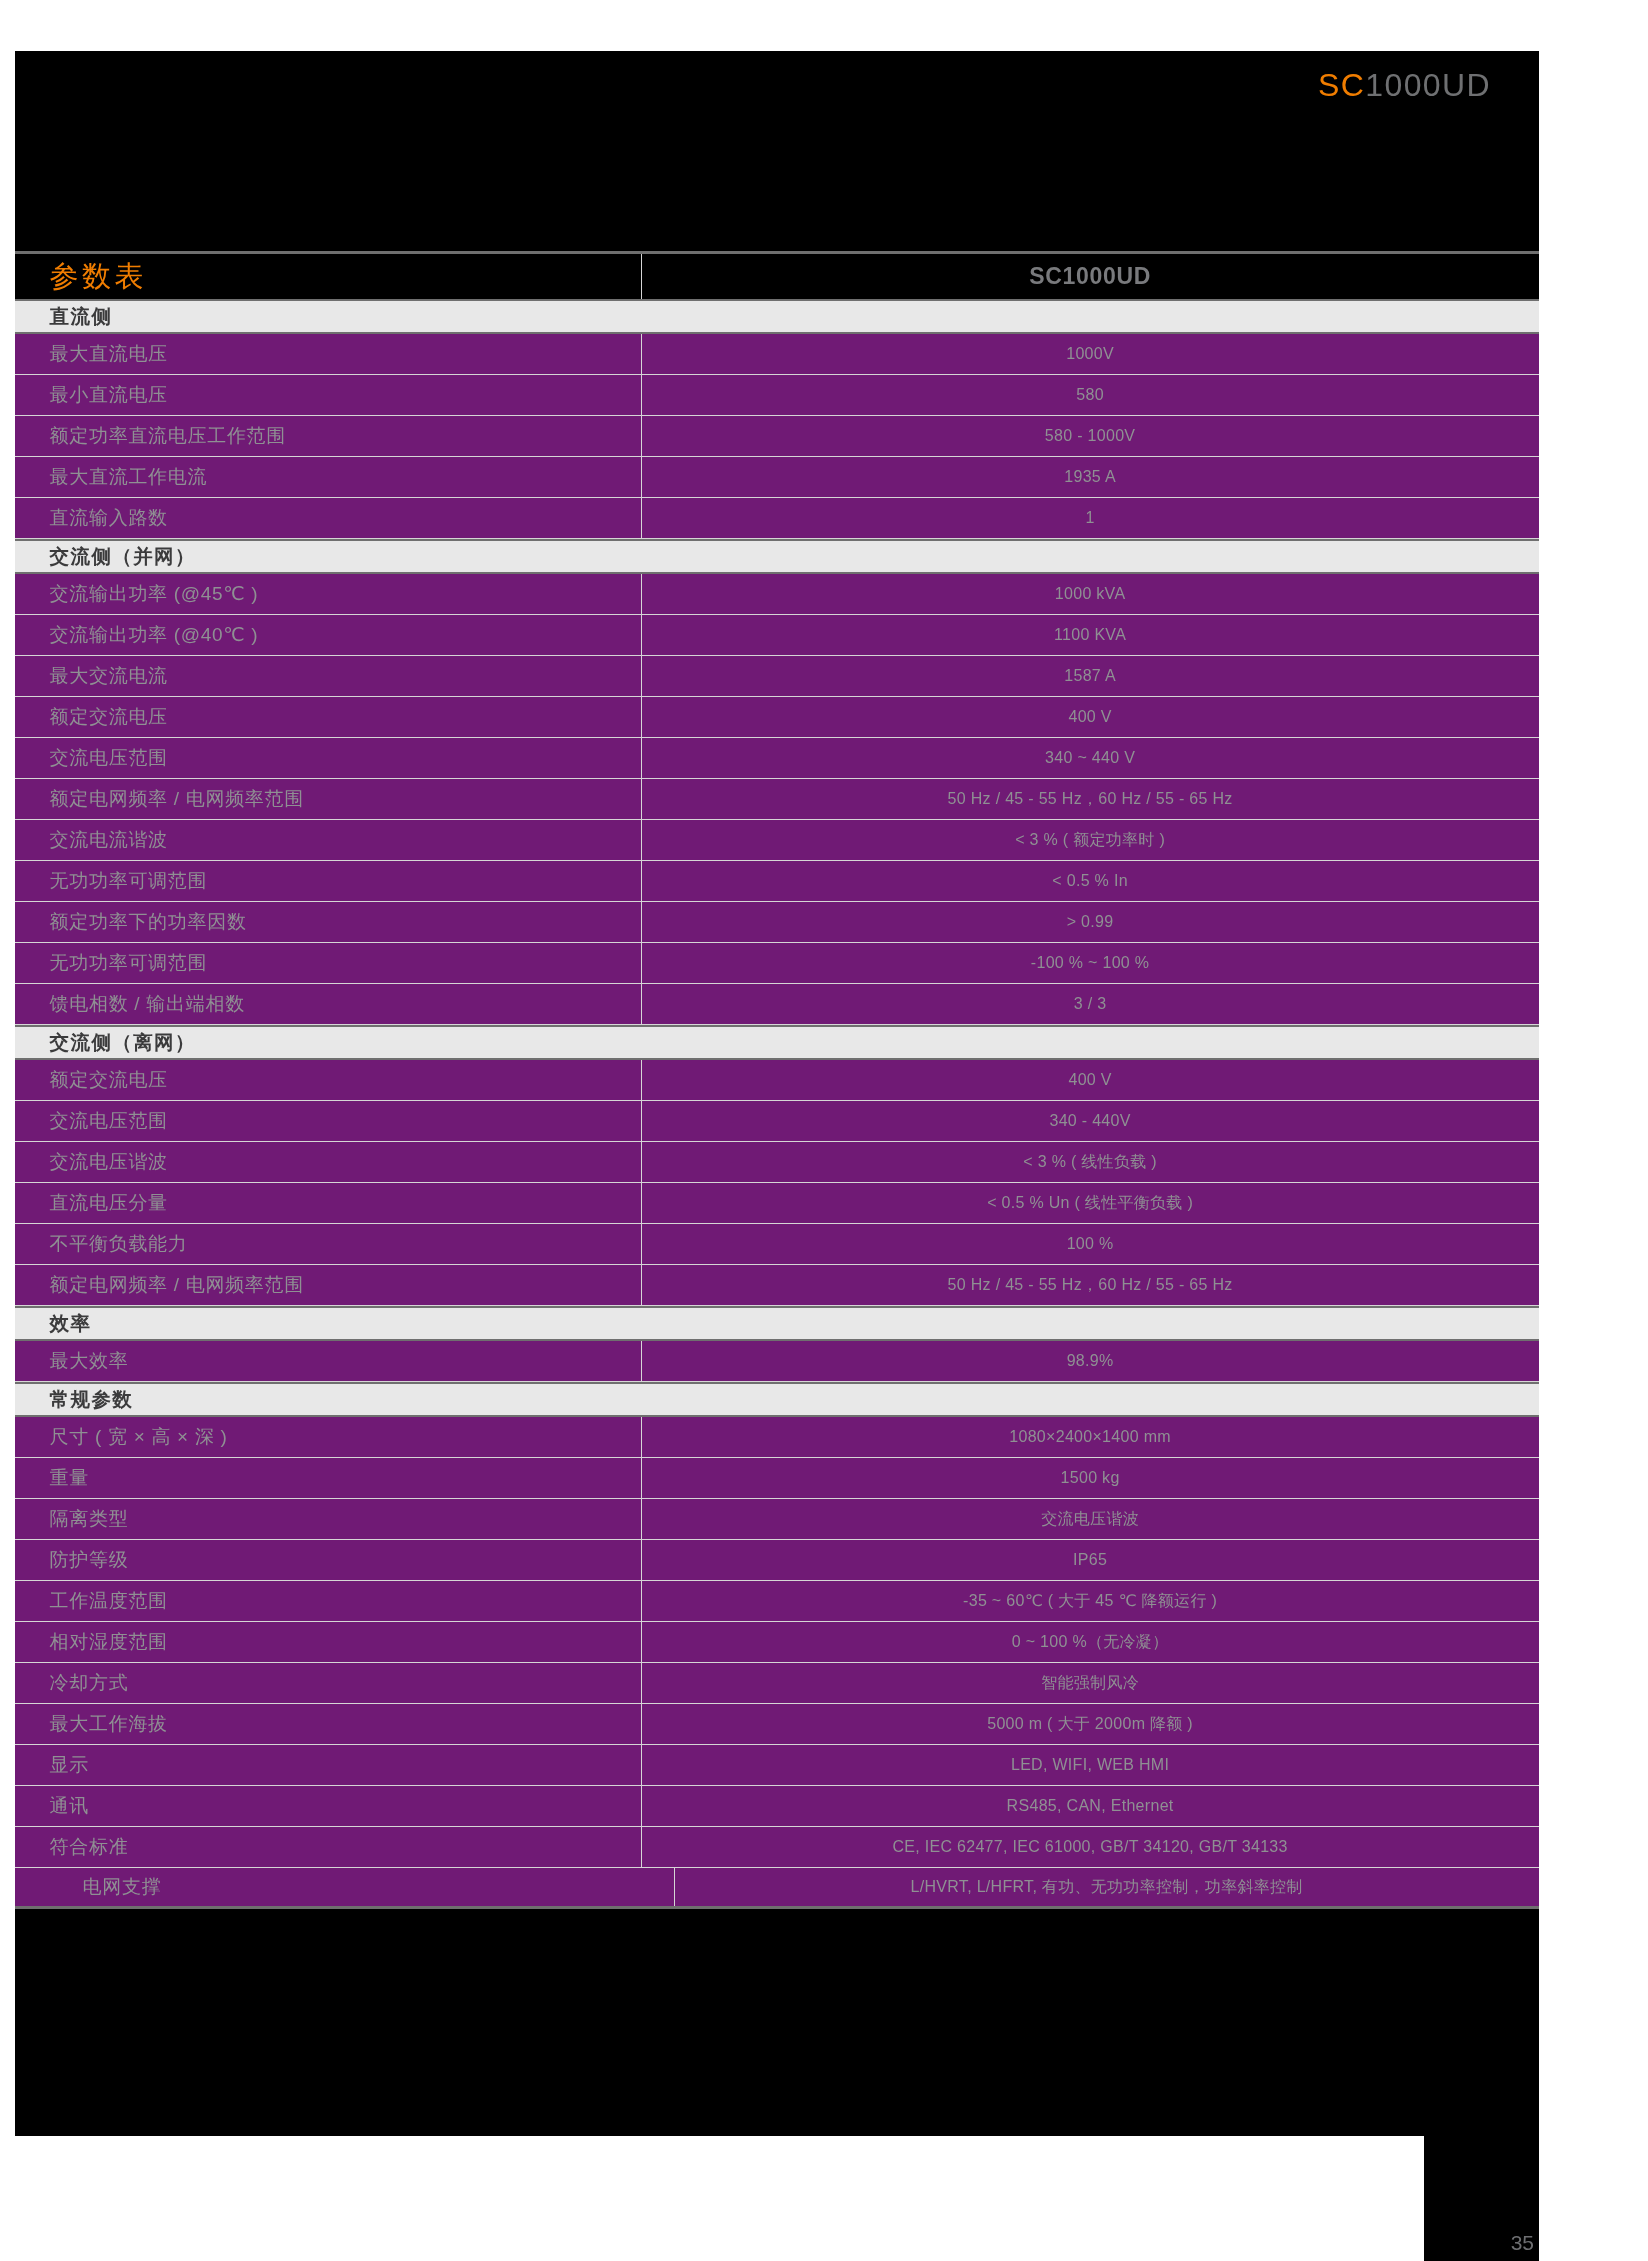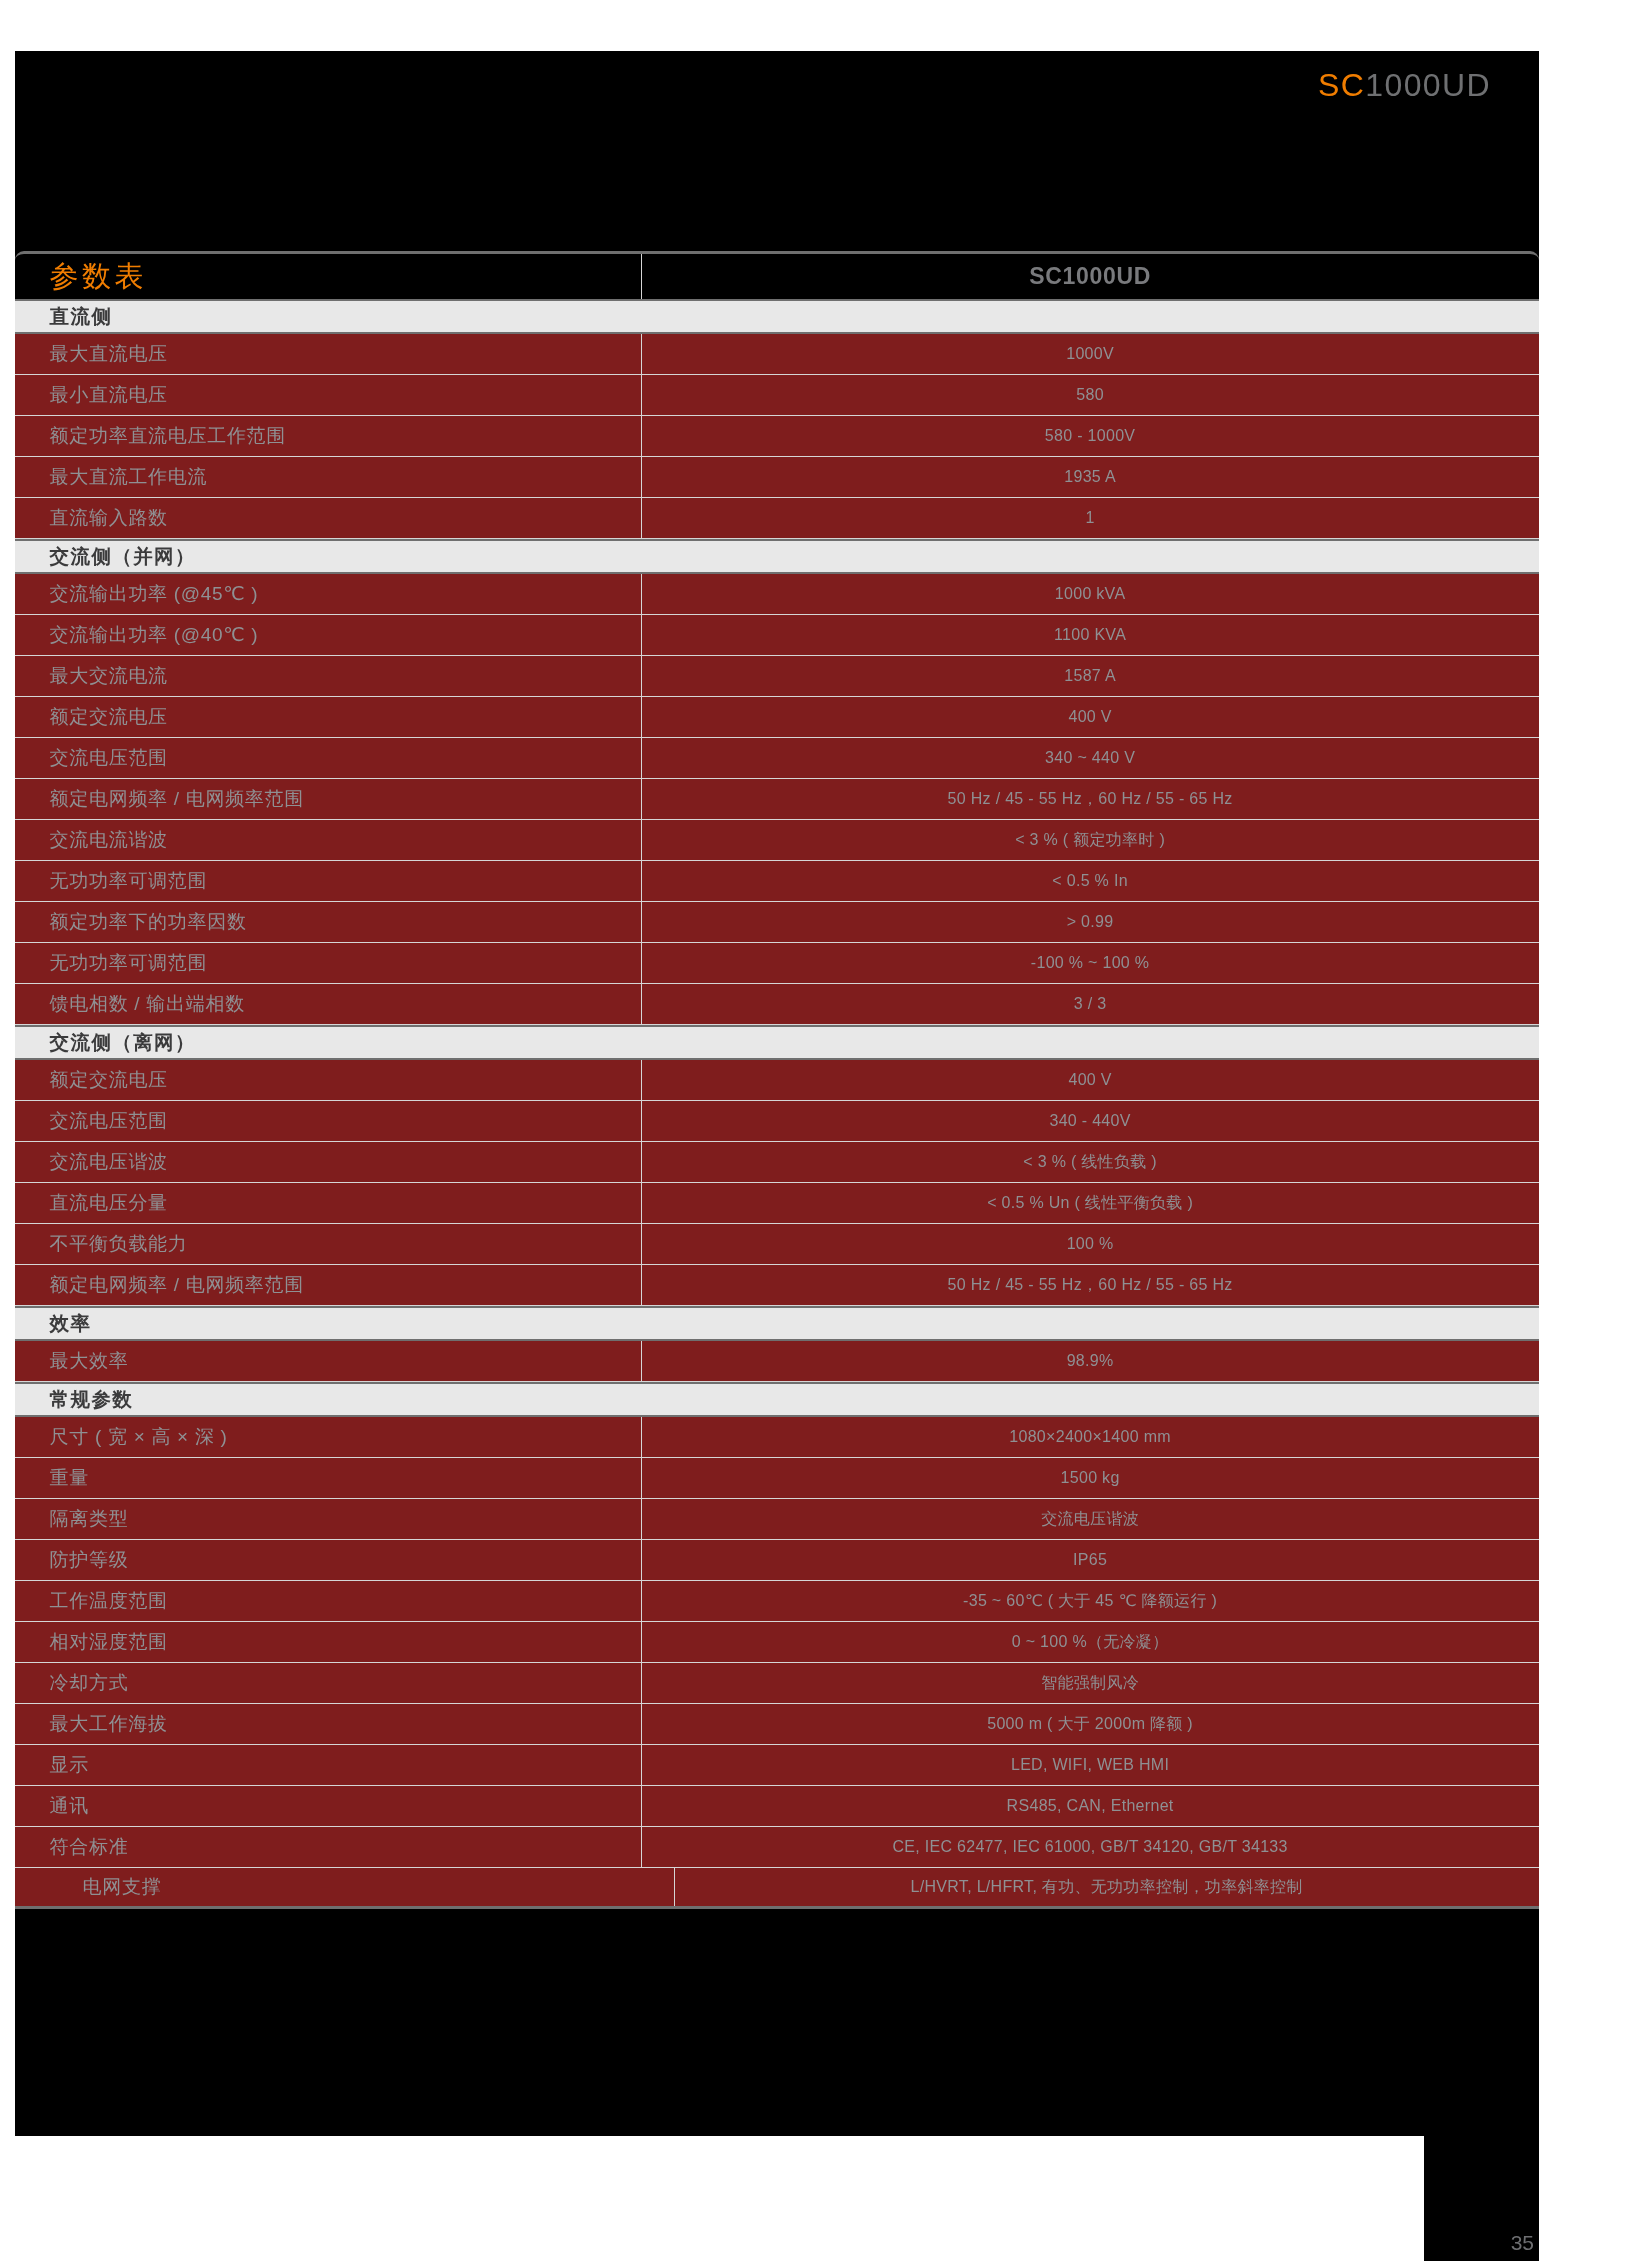--- a/index.html
+++ b/index.html
@@ -23,42 +23,42 @@
   .doc-title .accent{color:#F07D00;}
   .page-num{
     position:absolute;right:115px;bottom:5.6px;
     font-size:21px;color:#6d6e71;
   }
   .spec-table{
     position:absolute;left:14.6px;top:251px;width:1524px;
   }
   .t-header{
     display:flex;height:48px;box-sizing:border-box;
-    border-top:3.5px solid #6f6f6f;background:#000;border-radius:9px;
+    border-top:3.5px solid #6f6f6f;background:#000;
   }
   .t-header .hleft{
     width:627px;box-sizing:border-box;border-right:1.4px solid #d6d6d6;
     display:flex;align-items:center;padding-left:35px;
   }
   .t-header .hleft span{
     color:#F07D00;font-size:29px;letter-spacing:3.5px;
   }
   .t-header .hright{
     flex:1;display:flex;align-items:center;justify-content:center;
     color:#797a7d;font-size:23px;font-weight:bold;letter-spacing:0.7px;
   }
   .t-band{
     height:35px;box-sizing:border-box;background:#E8E8E8;
     border-top:2.8px solid #6f6f6f;border-bottom:2.8px solid #6f6f6f;
     display:flex;align-items:center;padding-left:35px;
     color:#3b3b3c;font-size:19.5px;font-weight:600;letter-spacing:1.4px;
   }
   .t-row{
     display:flex;height:41px;box-sizing:border-box;
-    border-bottom:1.4px solid #d6d6d6;background:#7f1d1d;
+    border-bottom:1.4px solid #d6d6d6;background:#701a75;
   }
   .t-row.last{border-bottom:3.5px solid #6f6f6f;padding-left:33px;}
   .t-row .label{
     width:627px;box-sizing:border-box;border-right:1.4px solid #d6d6d6;
     display:flex;align-items:center;padding-left:35px;
     color:#8f9093;font-size:19px;letter-spacing:0.7px;white-space:nowrap;
   }
   .t-row .value{
     flex:1;display:flex;align-items:center;justify-content:center;
     color:#8f9093;font-size:16px;letter-spacing:0.3px;white-space:nowrap;

